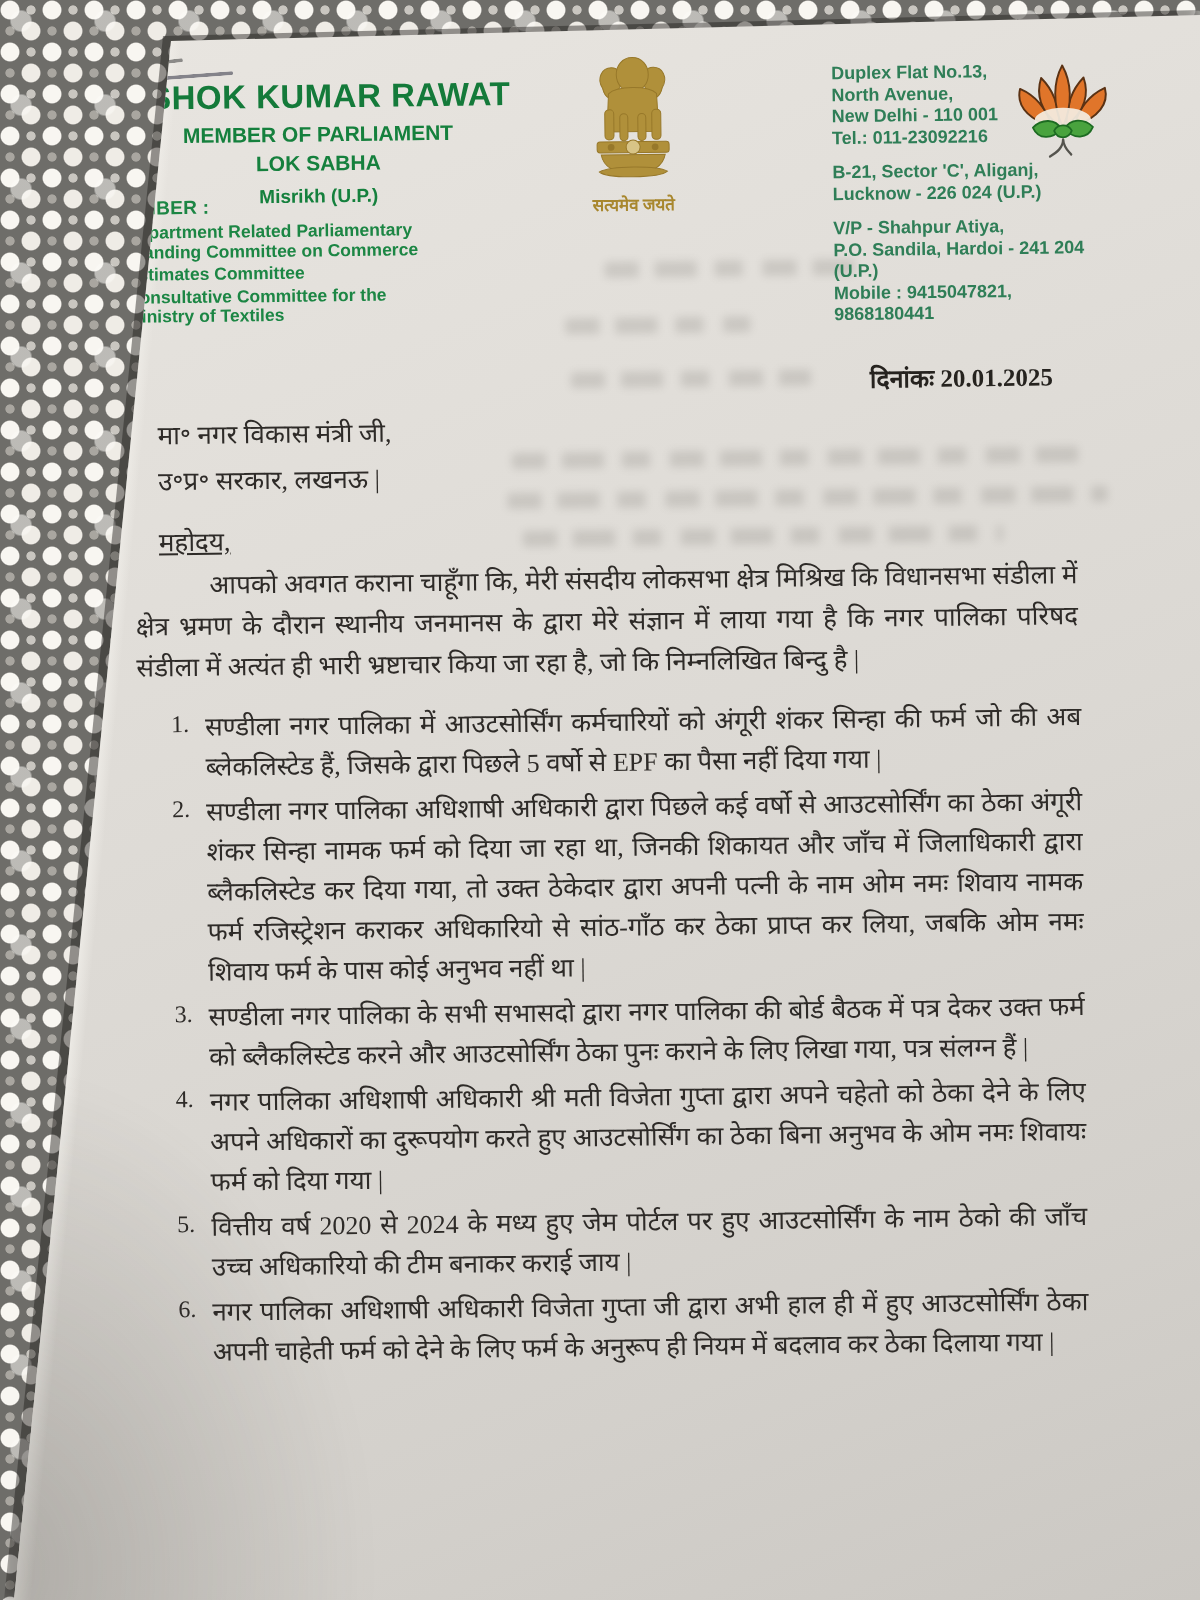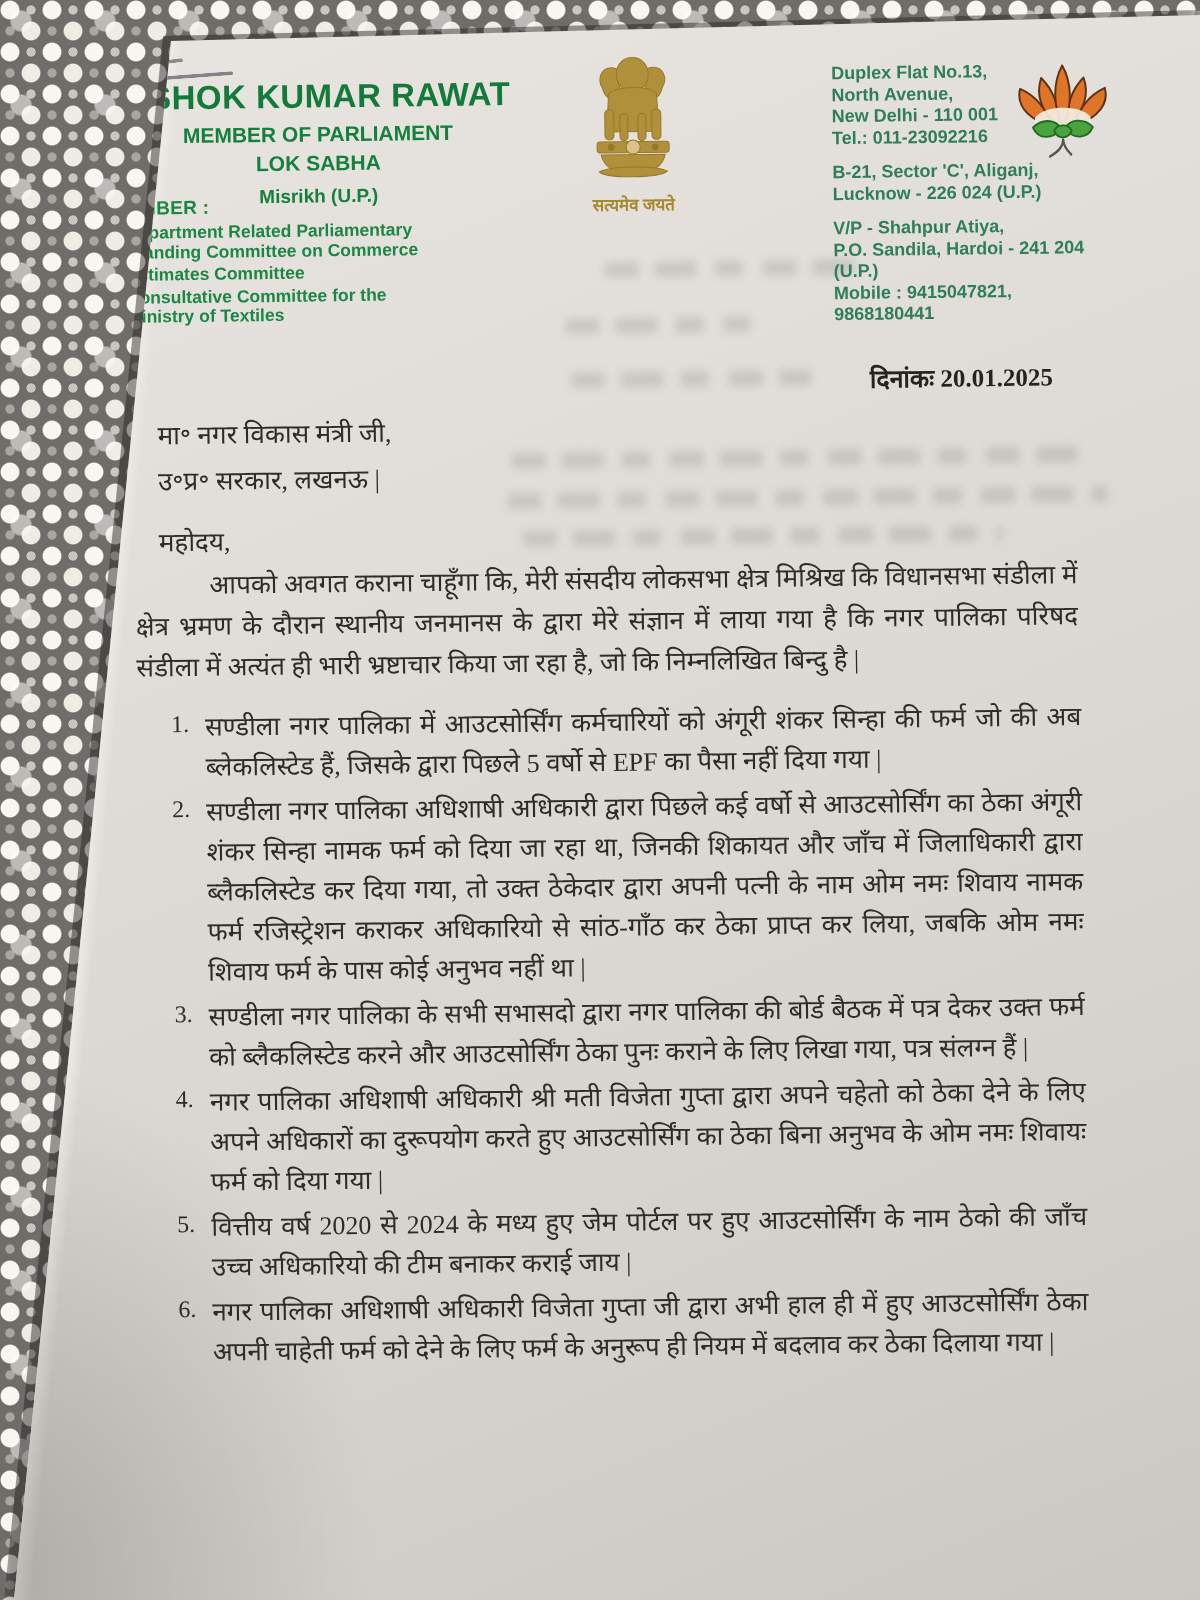--- a/index.html
+++ b/index.html
@@ -65,21 +65,21 @@
 
   .addresses{position:absolute;left:834px;top:66px;width:280px;color:#2f7e57;font-size:18px;line-height:21.5px;font-weight:600;}
   .addr-group{margin-bottom:13px;}
 
   .lotus{position:absolute;left:1012px;top:58px;width:106px;height:118px;}
 
   
   .dn{font-family:"Liberation Serif", serif;color:#2e2b28;}
   .date-line{position:absolute;left:700px;top:364px;width:352px;text-align:right;font-size:25px;font-weight:bold;color:#26231f;}
   .recipient{position:absolute;left:156px;top:408px;font-size:26px;line-height:46px;}
-  .salutation{position:absolute;left:156px;top:518px;font-size:26px;}
+  .salutation{position:absolute;left:156px;top:518px;font-size:26px;text-decoration:underline;}
   .intro{position:absolute;left:132px;top:560px;width:942px;font-size:26px;line-height:41px;text-align:justify;text-indent:74px;}
   .points{position:absolute;left:166px;top:703px;width:910px;}
   .point{display:flex;margin-bottom:5px;}
   .pnum{flex:0 0 34px;font-size:24px;padding-top:3px;}
   .ptext{flex:1;font-size:26px;line-height:40px;text-align:justify;}
 
   
   .smudge{
     position:absolute;height:16px;opacity:.16;filter:blur(4px);border-radius:3px;
     background:repeating-linear-gradient(90deg,

